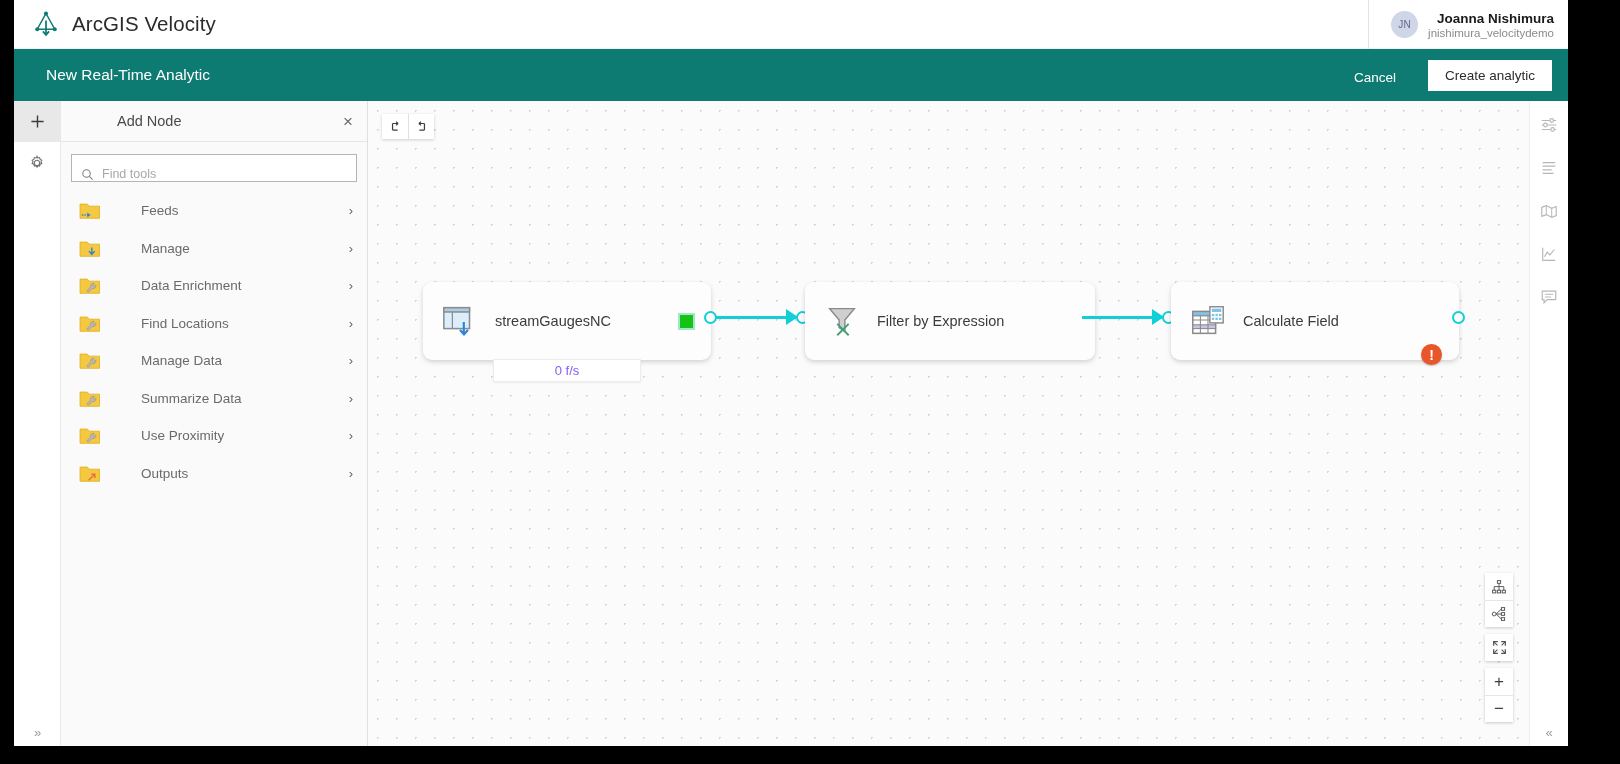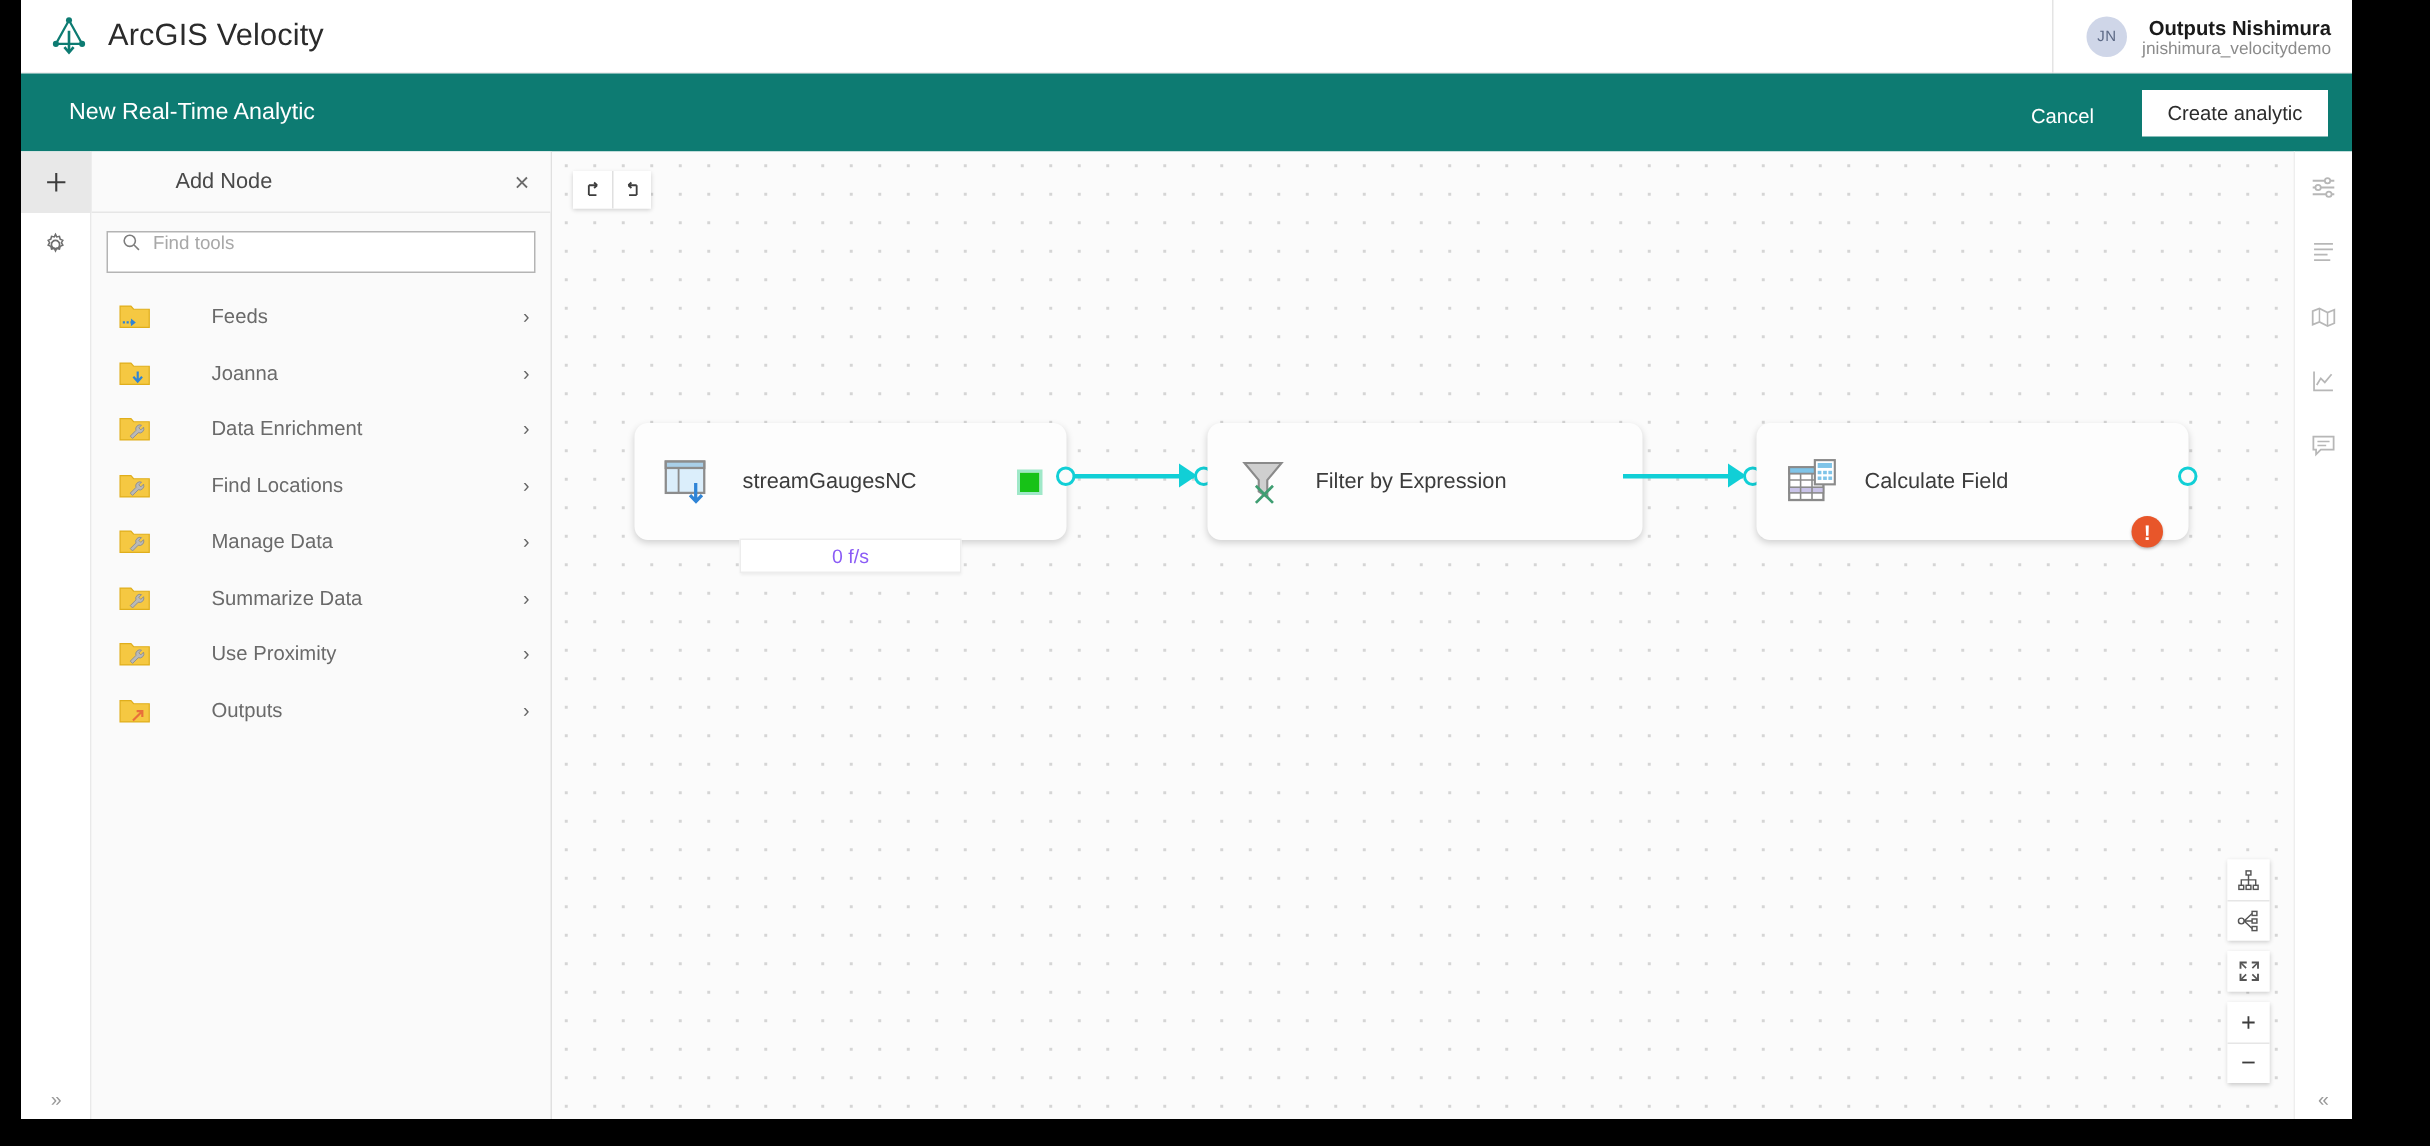--- a/index.html
+++ b/index.html
@@ -78,21 +78,21 @@
   }
   .panel-head {
     height: 41px; display: flex; align-items: center; padding: 0 14px 0 4px;
     border-bottom: 1px solid #e6e6e6; background: #fafafa;
   }
   .panel-title { font-size: 14.5px; color: #4a4a4a; flex: 1; }
   .panel-close { color: #6b6b6b; font-size: 17px; cursor: pointer; line-height: 1; }
   .search-wrap { padding: 12px 10px 8px 10px; }
   .search-box {
     height: 28px; border: 1px solid #b4b4b4; background: #fff;
-    display: flex; align-items: flex-start; gap: 8px; padding: 0 9px;
+    display: flex; align-items: flex-end; gap: 8px; padding: 0 9px;
   }
   .search-box svg { flex: 0 0 auto; }
   .search-input {
     border: none; outline: none; font-size: 12.5px; color: #4a4a4a;
     font-family: inherit; width: 100%; background: transparent;
   }
   .search-input::placeholder { color: #a8a8a8; }
   .tool-list { padding-top: 2px; }
   .tool-item {
     height: 37.5px; display: flex; align-items: center; gap: 12px;
@@ -185,21 +185,21 @@
           <circle cx="26" cy="22" r="2.3" fill="#0d7b72" stroke="none"></circle>
           <path d="M16 12 L16 28" stroke-width="2"></path>
           <path d="M12.5 24.5 L16 28.5 L19.5 24.5" stroke-width="2"></path>
         </g>
       </svg>
       <div class="brand-title">ArcGIS Velocity</div>
     </div>
     <div class="user-block">
       <div class="avatar">JN</div>
       <div>
-        <div class="user-name">Outputs Nishimura</div>
+        <div class="user-name">Joanna Nishimura</div>
         <div class="user-handle">jnishimura_velocitydemo</div>
       </div>
     </div>
   </div>
 
   <div class="subbar">
     <div class="subbar-title">New Real-Time Analytic</div>
     <div class="subbar-actions">
       <button class="btn-cancel">Cancel</button>
       <button class="btn-create">Create analytic</button>
@@ -250,21 +250,21 @@
           </svg>
           <div class="tool-label">Feeds</div>
           <div class="chev">›</div>
         </div>
 
         <div class="tool-item">
           <svg class="tool-icon" viewBox="0 0 24 21">
             <path d="M1 3.4h8l2 2.3h11.5v13.4H1z" fill="#f5c842" stroke="#e0ae1c" stroke-width=".9"></path>
             <path d="M14 9.5 V16.5 M10.8 13.4 L14 17 L17.2 13.4" fill="none" stroke="#2f84d6" stroke-width="1.6"></path>
           </svg>
-          <div class="tool-label">Joanna</div>
+          <div class="tool-label">Manage</div>
           <div class="chev">›</div>
         </div>
 
         <div class="tool-item">
           <svg class="tool-icon" viewBox="0 0 24 21">
             <path d="M1 3.4h8l2 2.3h11.5v13.4H1z" fill="#f5c842" stroke="#e0ae1c" stroke-width=".9"></path>
             <path d="M16.8 8.2a3.1 3.1 0 0 0-4.1 3.9l-4.2 4.2 1.7 1.7 4.2-4.2a3.1 3.1 0 0 0 3.9-4.1l-2 2-1.5-1.5z" fill="#b9b9b9" stroke="#8e8e8e" stroke-width=".7"></path>
           </svg>
           <div class="tool-label">Data Enrichment</div>
           <div class="chev">›</div>

